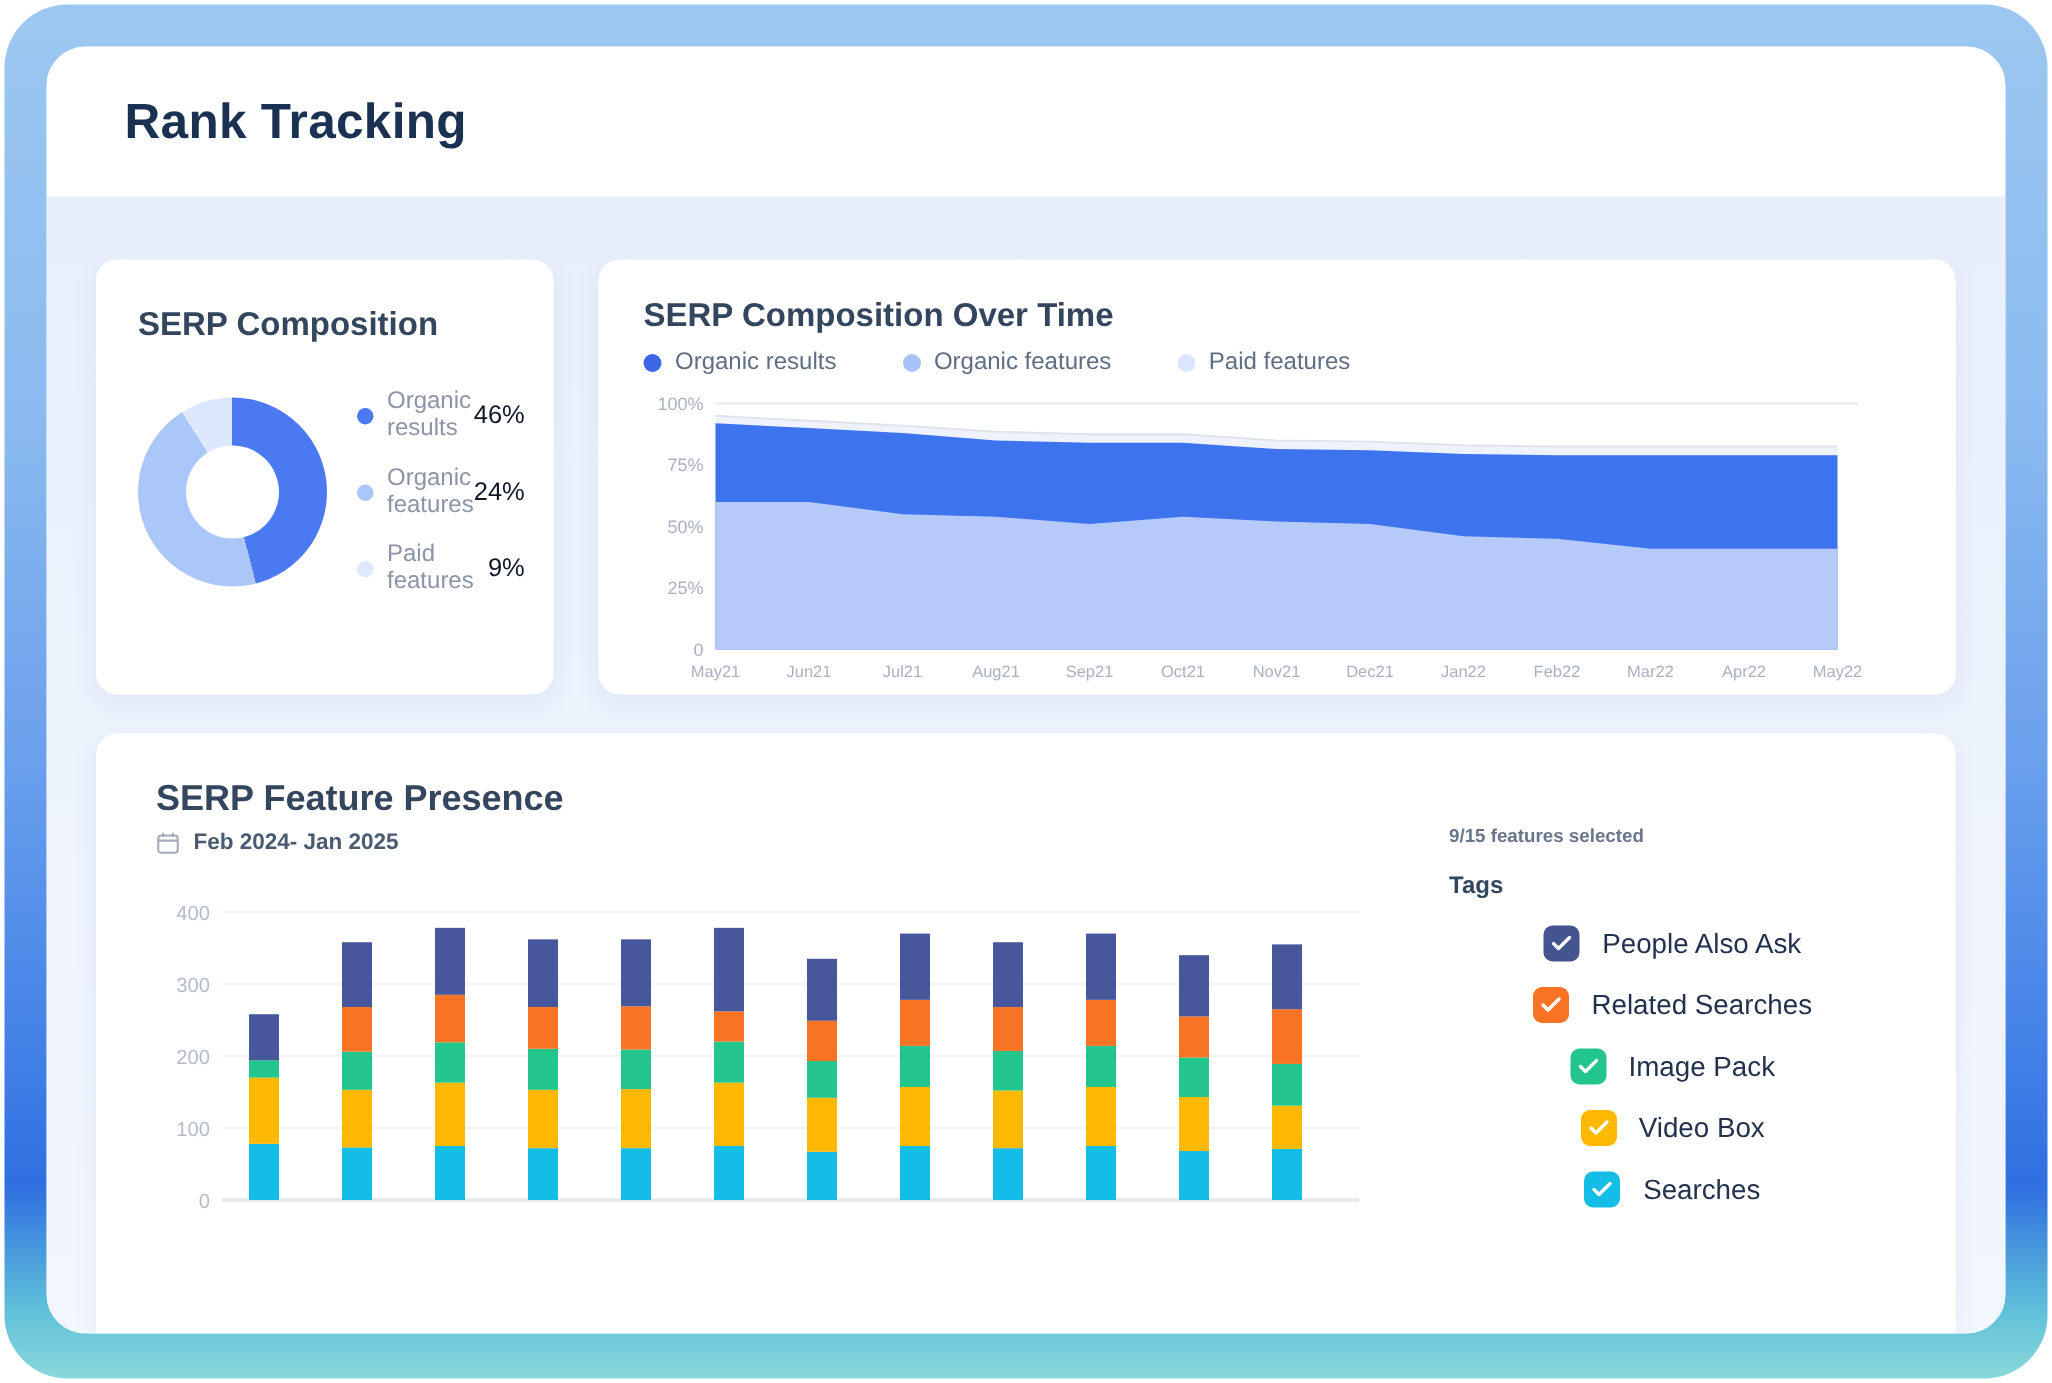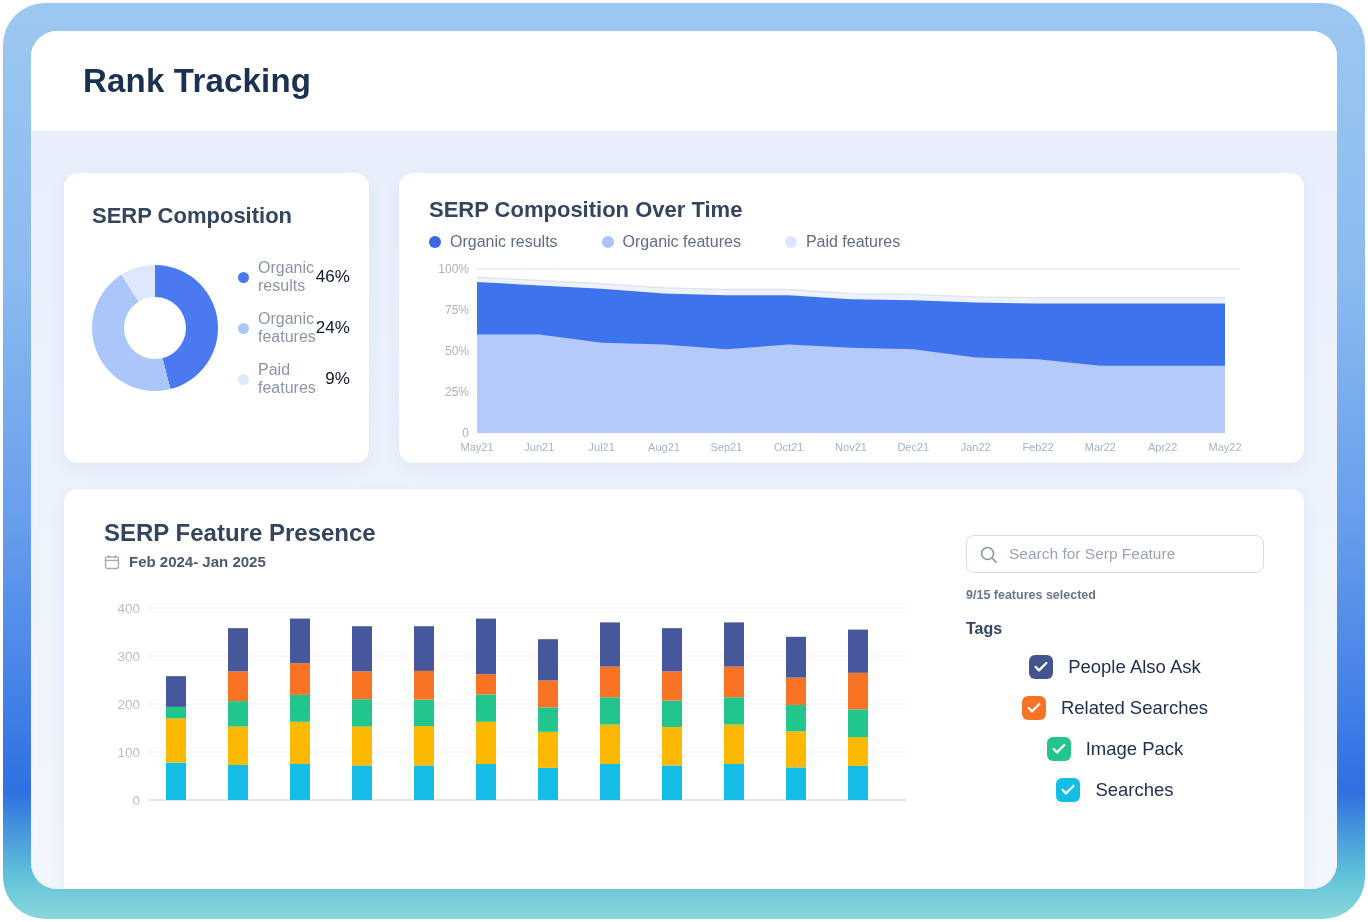--- a/index.html
+++ b/index.html
@@ -220,27 +220,20 @@
               <rect x="744" y="161.92000000000002" width="20" height="34.08" fill="#13bde6"></rect>
               <rect x="744" y="133.12" width="20" height="28.799999999999997" fill="#fdb900"></rect>
               <rect x="744" y="105.28" width="20" height="27.84" fill="#22c58c"></rect>
               <rect x="744" y="68.80000000000001" width="20" height="36.48" fill="#f97324"></rect>
               <rect x="744" y="25.599999999999994" width="20" height="43.199999999999996" fill="#46589b"></rect>
             </svg>
         </div>
       </div>
 
       <div class="feat-right">
-        <div class="search-box">
-          <svg width="19" height="19" viewBox="0 0 20 20">
-            <circle cx="9" cy="9" r="6.3" fill="none" stroke="#8c97a8" stroke-width="1.7"></circle>
-            <line x1="13.7" y1="13.7" x2="18" y2="18" stroke="#8c97a8" stroke-width="1.7" stroke-linecap="round"></line>
-          </svg>
-          <input type="text" placeholder="Search for Serp Feature" style="">
-        </div>
         <div class="selected-text">9/15 features selected</div>
         <div class="tags-title">Tags</div>
         <div class="tag-list" id="tag-list">
             <div class="tag-row">
               <span class="checkbox" style="background: rgb(68, 84, 143);">
                 <svg width="16" height="16" viewBox="0 0 24 24">
                   <polyline points="20 6 9 17 4 12" fill="none" stroke="#ffffff" stroke-width="3.4" stroke-linecap="round" stroke-linejoin="round"></polyline>
                 </svg>
               </span>
               <span class="tag-label">People Also Ask</span>
@@ -255,20 +248,28 @@
             </div>
             <div class="tag-row">
               <span class="checkbox" style="background: rgb(34, 197, 140);">
                 <svg width="16" height="16" viewBox="0 0 24 24">
                   <polyline points="20 6 9 17 4 12" fill="none" stroke="#ffffff" stroke-width="3.4" stroke-linecap="round" stroke-linejoin="round"></polyline>
                 </svg>
               </span>
               <span class="tag-label">Image Pack</span>
             </div>
             <div class="tag-row">
+              <span class="checkbox" style="background: rgb(253, 185, 0);">
+                <svg width="16" height="16" viewBox="0 0 24 24">
+                  <polyline points="20 6 9 17 4 12" fill="none" stroke="#ffffff" stroke-width="3.4" stroke-linecap="round" stroke-linejoin="round"></polyline>
+                </svg>
+              </span>
+              <span class="tag-label">Video Box</span>
+            </div>
+            <div class="tag-row">
               <span class="checkbox" style="background: rgb(19, 189, 230);">
                 <svg width="16" height="16" viewBox="0 0 24 24">
                   <polyline points="20 6 9 17 4 12" fill="none" stroke="#ffffff" stroke-width="3.4" stroke-linecap="round" stroke-linejoin="round"></polyline>
                 </svg>
               </span>
               <span class="tag-label">Searches</span>
             </div>
           </div>
       </div>
     </div>

